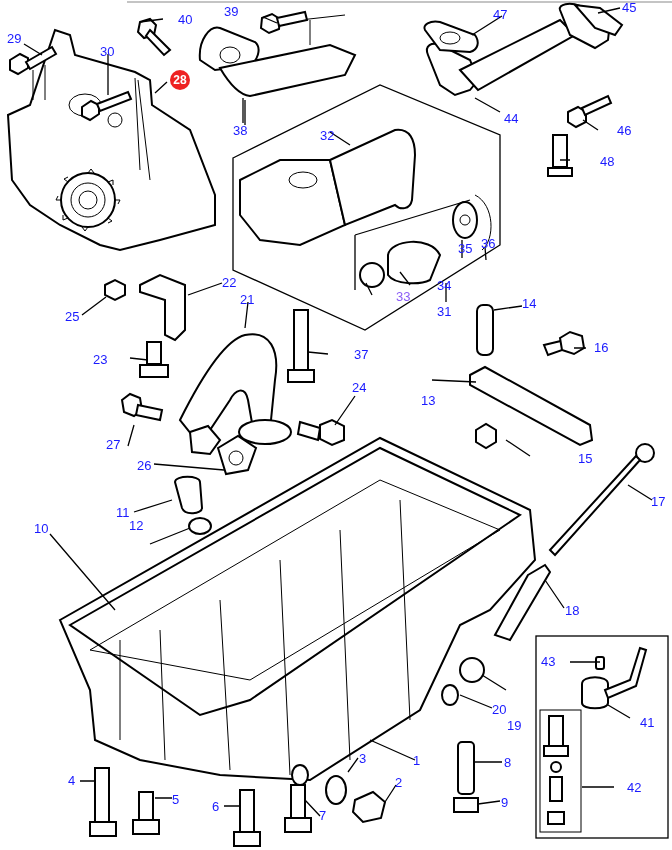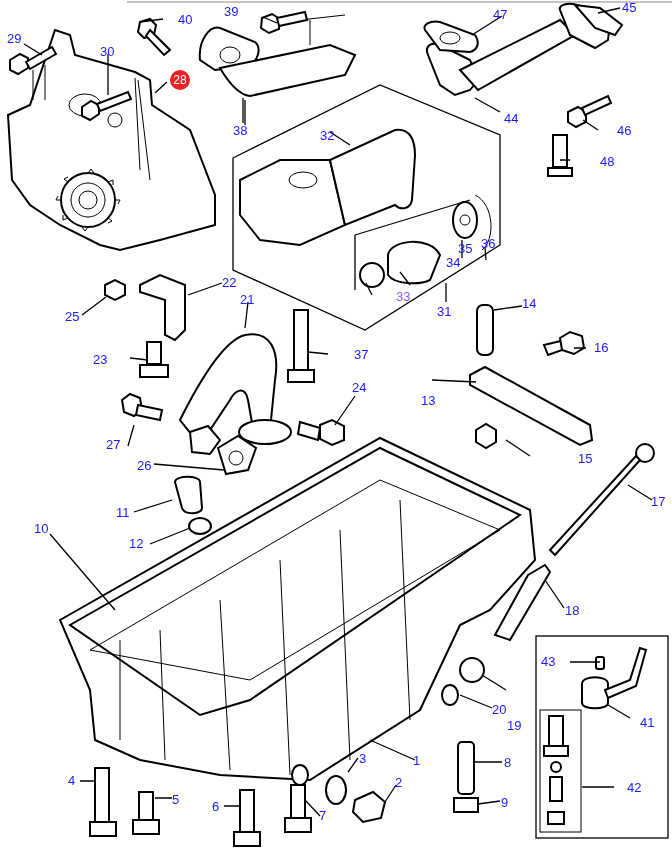--- a/index.html
+++ b/index.html
@@ -2,21 +2,21 @@
 <html><head>
 <meta charset="utf-8">
 <style>
   html, body { margin:0; padding:0; background:#ffffff; }
   body { width:672px; height:850px; position:relative; overflow:hidden; font-family:"Liberation Sans", sans-serif; }
   #diagram { position:absolute; left:0; top:0; width:672px; height:850px; }
   .ln { stroke:#000; stroke-width:1.3; fill:none; }
   .part { stroke:#000; stroke-width:2; fill:#fff; }
   .thin { stroke:#000; stroke-width:1; fill:none; }
   .lbl { position:absolute; color:#1a1aff; font-size:13px; line-height:13px; white-space:nowrap; cursor:pointer; }
-  .badge { position:absolute; width:20px; height:20px; border-radius:50%; color:#fff; font-size:12px; font-weight:normal; line-height:20px; text-align:center; cursor:pointer; }
+  .badge { position:absolute; width:20px; height:20px; border-radius:50%; color:#fff; font-size:12px; font-weight:bold; line-height:20px; text-align:center; cursor:pointer; }
 </style>
 </head>
 <body>
 
 <svg id="diagram" viewBox="0 0 672 850" xmlns="http://www.w3.org/2000/svg">
 
   <line x1="127" y1="2" x2="672" y2="2" stroke="#b0b0b0" stroke-width="1.5"></line>
 
   <g>
     <path class="part" d="M8,115 L30,105 L55,30 L70,35 L75,55 L135,72 L150,80 L152,105 L190,130 L215,195 L215,225 L160,240 L120,250 L100,245 L60,225 L30,205 L12,180 Z"></path>
@@ -222,33 +222,33 @@
 <span class="lbl" style="left: 224px; top: 5px; color: rgb(26, 26, 255);">39</span>
 <span class="lbl" style="left: 233px; top: 124px; color: rgb(26, 26, 255);">38</span>
 <span class="lbl" style="left: 320px; top: 129px; color: rgb(26, 26, 255);">32</span>
 <span class="lbl" style="left: 493px; top: 8px; color: rgb(26, 26, 255);">47</span>
 <span class="lbl" style="left: 622px; top: 1px; color: rgb(26, 26, 255);">45</span>
 <span class="lbl" style="left: 504px; top: 112px; color: rgb(26, 26, 255);">44</span>
 <span class="lbl" style="left: 617px; top: 124px; color: rgb(26, 26, 255);">46</span>
 <span class="lbl" style="left: 600px; top: 155px; color: rgb(26, 26, 255);">48</span>
 <span class="lbl" style="left: 458px; top: 242px; color: rgb(26, 26, 255);">35</span>
 <span class="lbl" style="left: 481px; top: 237px; color: rgb(26, 26, 255);">36</span>
-<span class="lbl" style="left: 437px; top: 256px; color: rgb(26, 26, 255); margin-left: 9px;">34</span>
+<span class="lbl" style="left: 437px; top: 279px; color: rgb(26, 26, 255);">34</span>
 <span class="lbl" style="left: 396px; top: 290px; color: #8b5cf6;">33</span>
 <span class="lbl" style="left: 437px; top: 305px; color: rgb(26, 26, 255);">31</span>
 <span class="lbl" style="left: 222px; top: 276px; color: rgb(26, 26, 255);">22</span>
 <span class="lbl" style="left: 240px; top: 293px; color: rgb(26, 26, 255);">21</span>
 <span class="lbl" style="left: 65px; top: 310px; color: rgb(26, 26, 255);">25</span>
 <span class="lbl" style="left: 93px; top: 353px; color: rgb(26, 26, 255);">23</span>
 <span class="lbl" style="left: 338px; top: 348px; color: rgb(26, 26, 255); margin-left: 16px;">37</span>
 <span class="lbl" style="left: 352px; top: 381px; color: rgb(26, 26, 255);">24</span>
 <span class="lbl" style="left: 106px; top: 438px; color: rgb(26, 26, 255);">27</span>
 <span class="lbl" style="left: 137px; top: 459px; color: rgb(26, 26, 255);">26</span>
 <span class="lbl" style="left: 116px; top: 506px; color: rgb(26, 26, 255);">11</span>
-<span class="lbl" style="left: 129px; top: 537px; color: rgb(26, 26, 255);">12</span>
+<span class="lbl" style="left: 129px; top: 519px; color: rgb(26, 26, 255);">12</span>
 <span class="lbl" style="left: 34px; top: 522px; color: rgb(26, 26, 255);">10</span>
 <span class="lbl" style="left: 522px; top: 297px; color: rgb(26, 26, 255);">14</span>
 <span class="lbl" style="left: 594px; top: 341px; color: rgb(26, 26, 255);">16</span>
 <span class="lbl" style="left: 421px; top: 375px; color: rgb(26, 26, 255); margin-top: 19px;">13</span>
 <span class="lbl" style="left: 532px; top: 452px; color: rgb(26, 26, 255); margin-left: 46px;">15</span>
 <span class="lbl" style="left: 651px; top: 495px; color: rgb(26, 26, 255);">17</span>
 <span class="lbl" style="left: 565px; top: 604px; color: rgb(26, 26, 255);">18</span>
 <span class="lbl" style="left: 507px; top: 683px; color: rgb(26, 26, 255); margin-top: 36px;">19</span>
 <span class="lbl" style="left: 492px; top: 703px; color: rgb(26, 26, 255);">20</span>
 <span class="lbl" style="left: 413px; top: 754px; color: rgb(26, 26, 255);">1</span>

